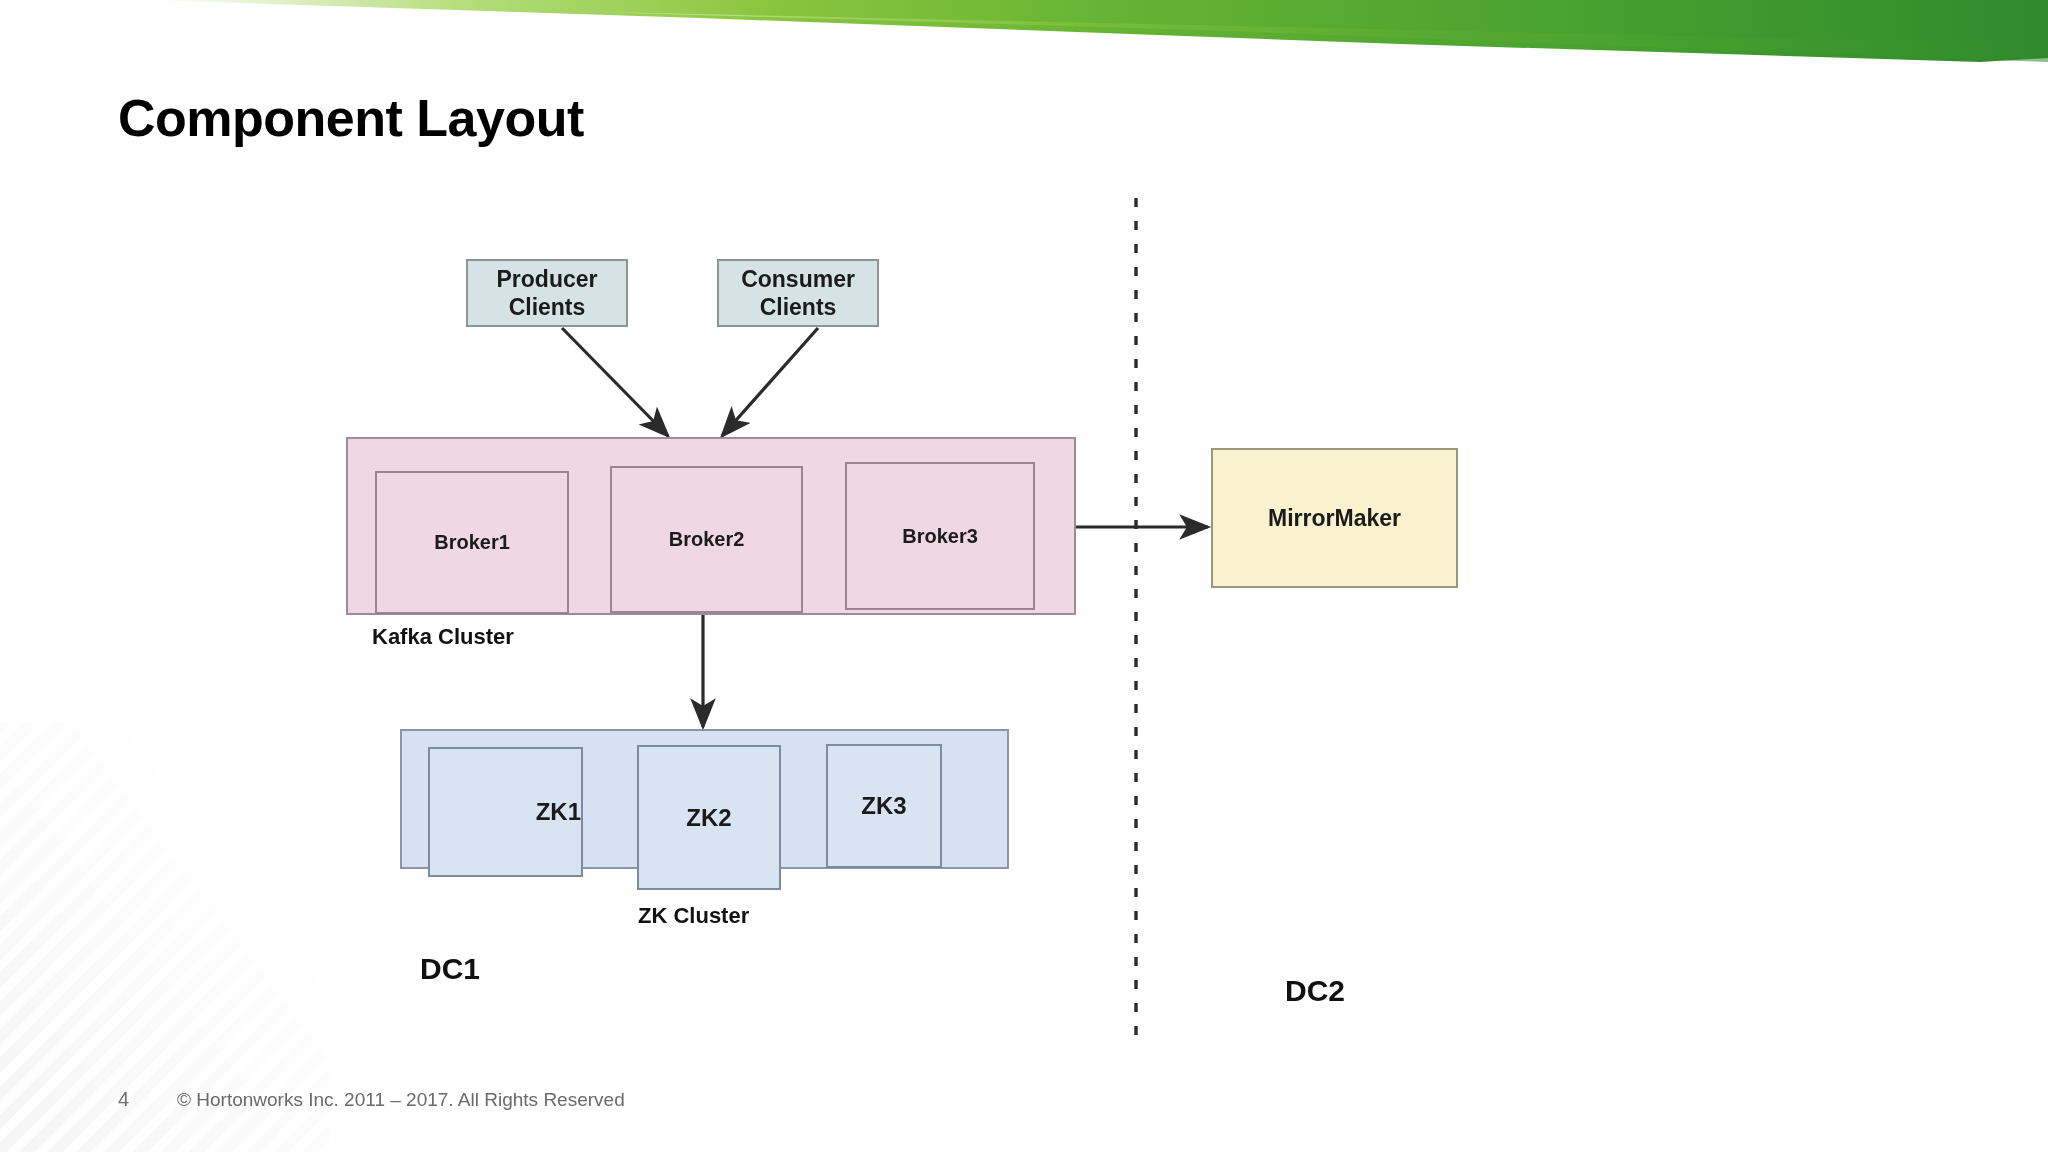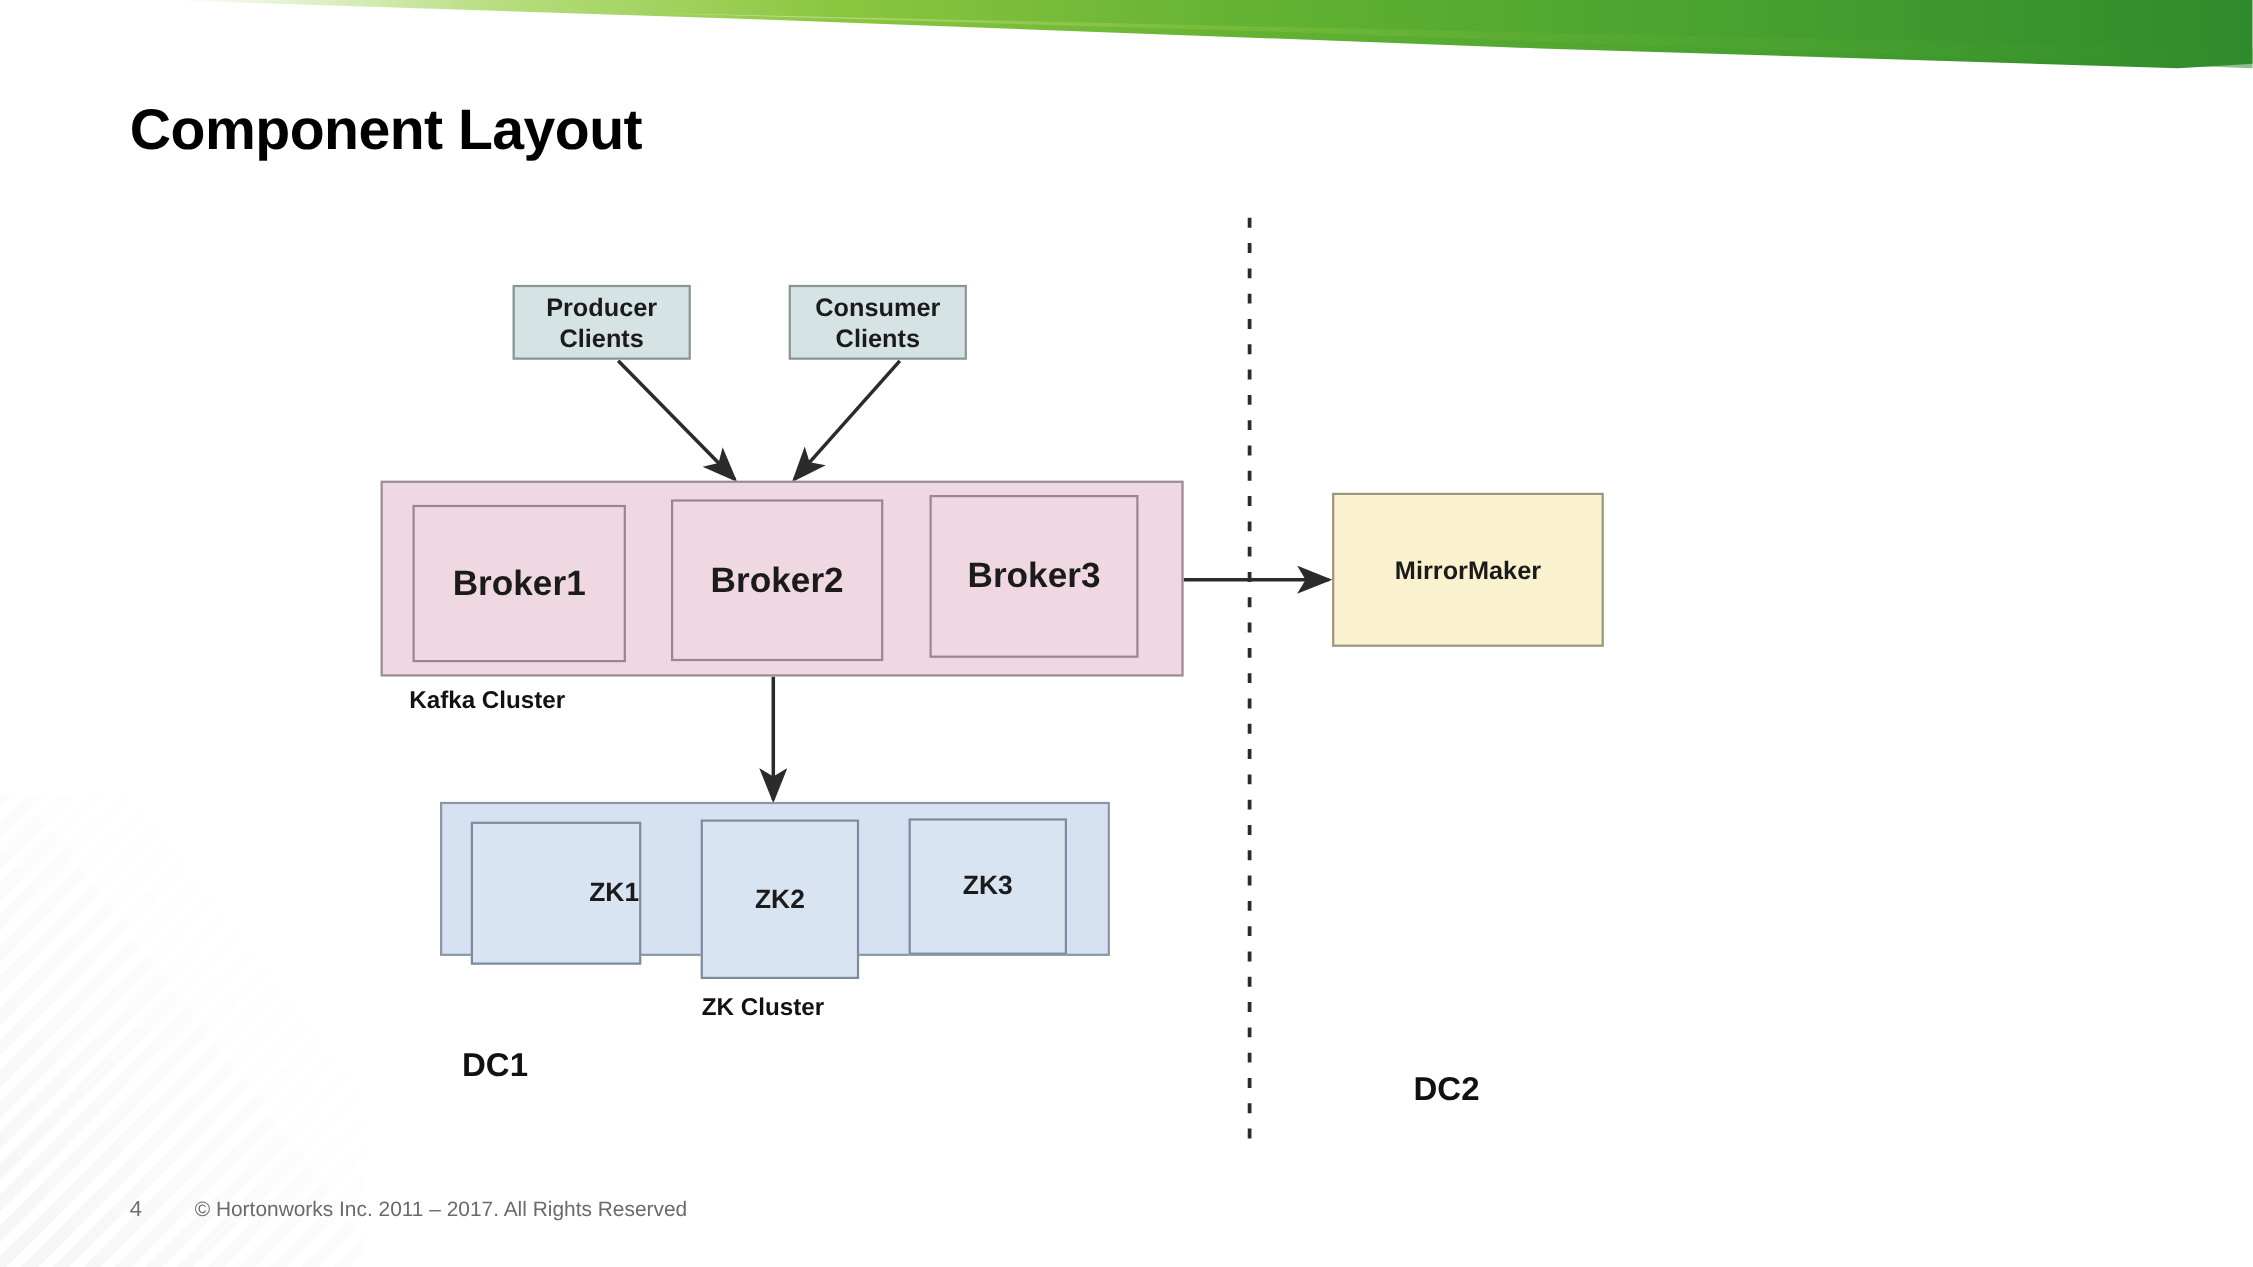--- a/index.html
+++ b/index.html
@@ -88,21 +88,22 @@
     font-size: 23px;
   }
 
   .cluster-kafka {
     background: #f0d8e2;
     border: 2px solid #9b8d96;
   }
   .broker-box {
     background: #f0d8e2;
     border: 2px solid #9a8590;
-    font-size: 32px;
+    font-size: 20px;
+    margin-top: 12px;
   }
 
   .cluster-zk {
     background: #d6e2f2;
     border: 2px solid #8d96a3;
   }
   .zk-box {
     background: #d9e4f3;
     border: 2px solid #7d8ba0;
     font-size: 24px;
@@ -247,21 +248,21 @@
     <div class="caption" style="left:372px; top:624px;">Kafka Cluster</div>
 
     <div class="node cluster-zk" style="left:400px; top:729px; width:609px; height:140px;"></div>
 
     <div class="node zk-box" style="left:428px; top:747px; width:155px; height:130px;justify-content:flex-end;">
       <span>ZK1</span>
     </div>
     <div class="node zk-box" style="left:637px; top:745px; width:144px; height:145px;">
       <span>ZK2</span>
     </div>
-    <div class="node zk-box" style="left:826px; top:744px; width:144px; height:124px;">
+    <div class="node zk-box" style="left:826px; top:744px; width:116px; height:124px;">
       <span>ZK3</span>
     </div>
 
     <div class="caption" style="left:638px; top:903px;">ZK Cluster</div>
 
     <div class="node mirror-box" style="left:1211px; top:448px; width:247px; height:140px;">
       <span>MirrorMaker</span>
     </div>
 
     <div class="dc-label" style="left:420px; top:952px;">DC1</div>

